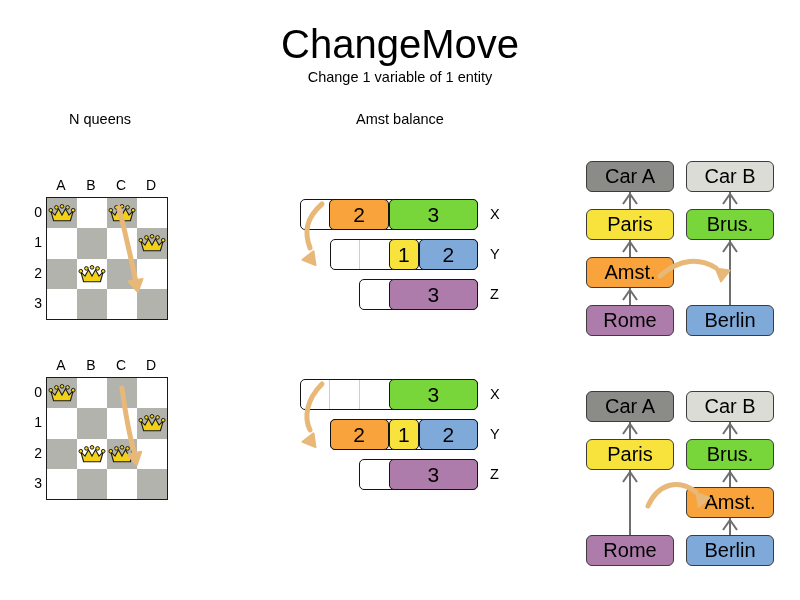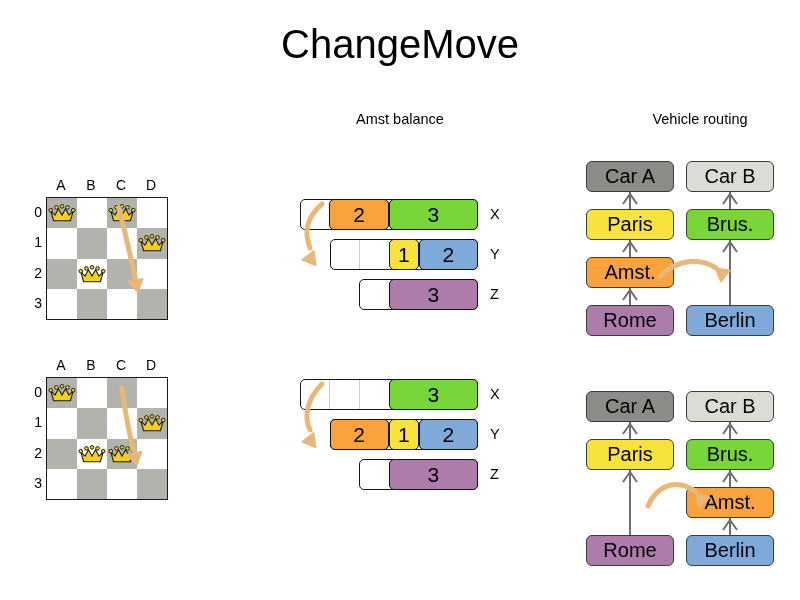--- a/index.html
+++ b/index.html
@@ -50,24 +50,25 @@
 
   
   .arrows{position:absolute;left:0;top:0;width:800px;height:600px;pointer-events:none;}
 </style>
 </head>
 <body>
 
 <div class="canvas">
 
   <div class="title">ChangeMove</div>
-
+  <div class="subtitle">Change 1 variable of 1 entity</div>
+
+  <div class="section-title" id="sec-nqueens">N queens</div>
   <div class="section-title" id="sec-cloud">Amst balance</div>
   <div class="section-title" id="sec-vrp">
-    <div>Vehicle routing</div>
   </div>
 
   <div class="chess" id="chess-before" style="left:46px;top:197px;">
       <div class="colhdr" style="left:0px">A</div>
       <div class="colhdr" style="left:30px">B</div>
       <div class="colhdr" style="left:60px">C</div>
       <div class="colhdr" style="left:90px">D</div>
       <div class="rowhdr" style="top:0px">0</div>
       <div class="rowhdr" style="top:30.25px">1</div>
       <div class="rowhdr" style="top:60.5px">2</div>

